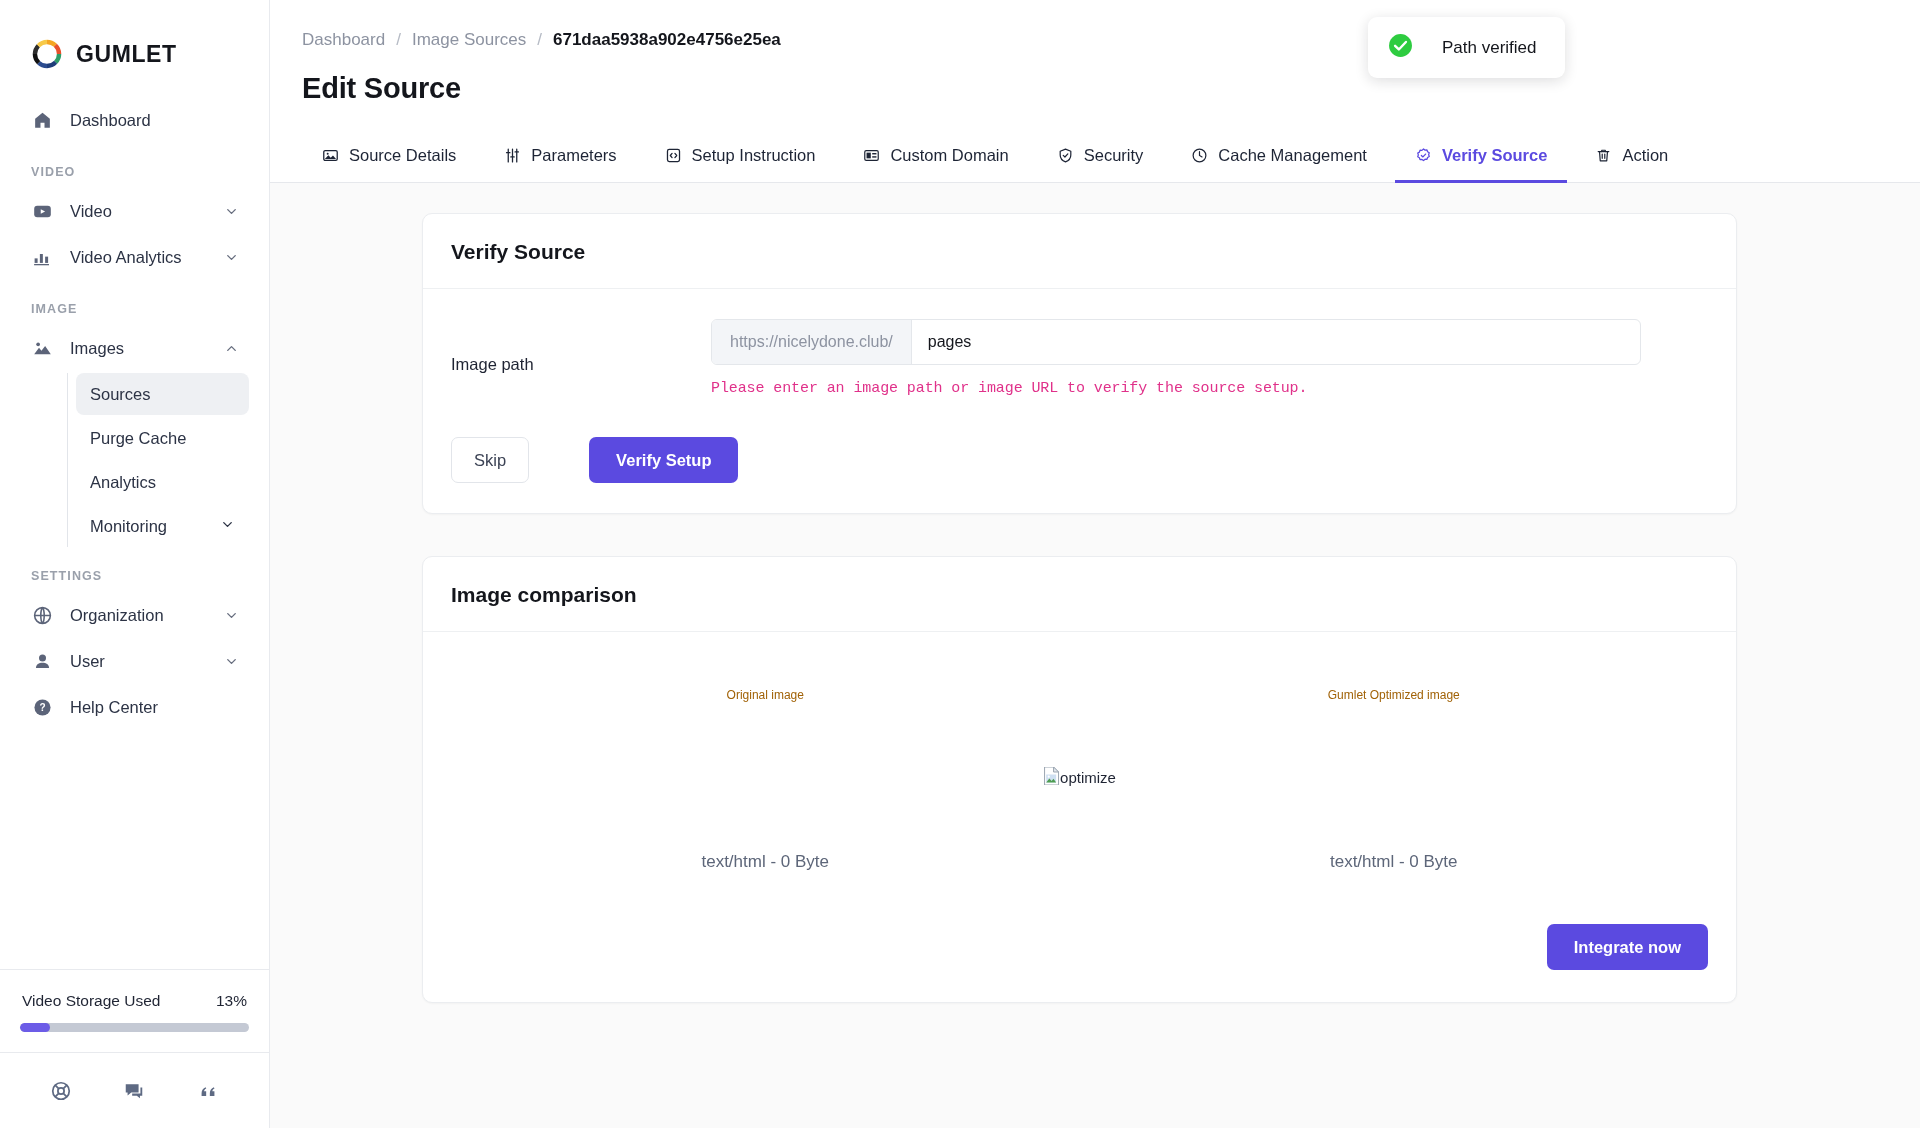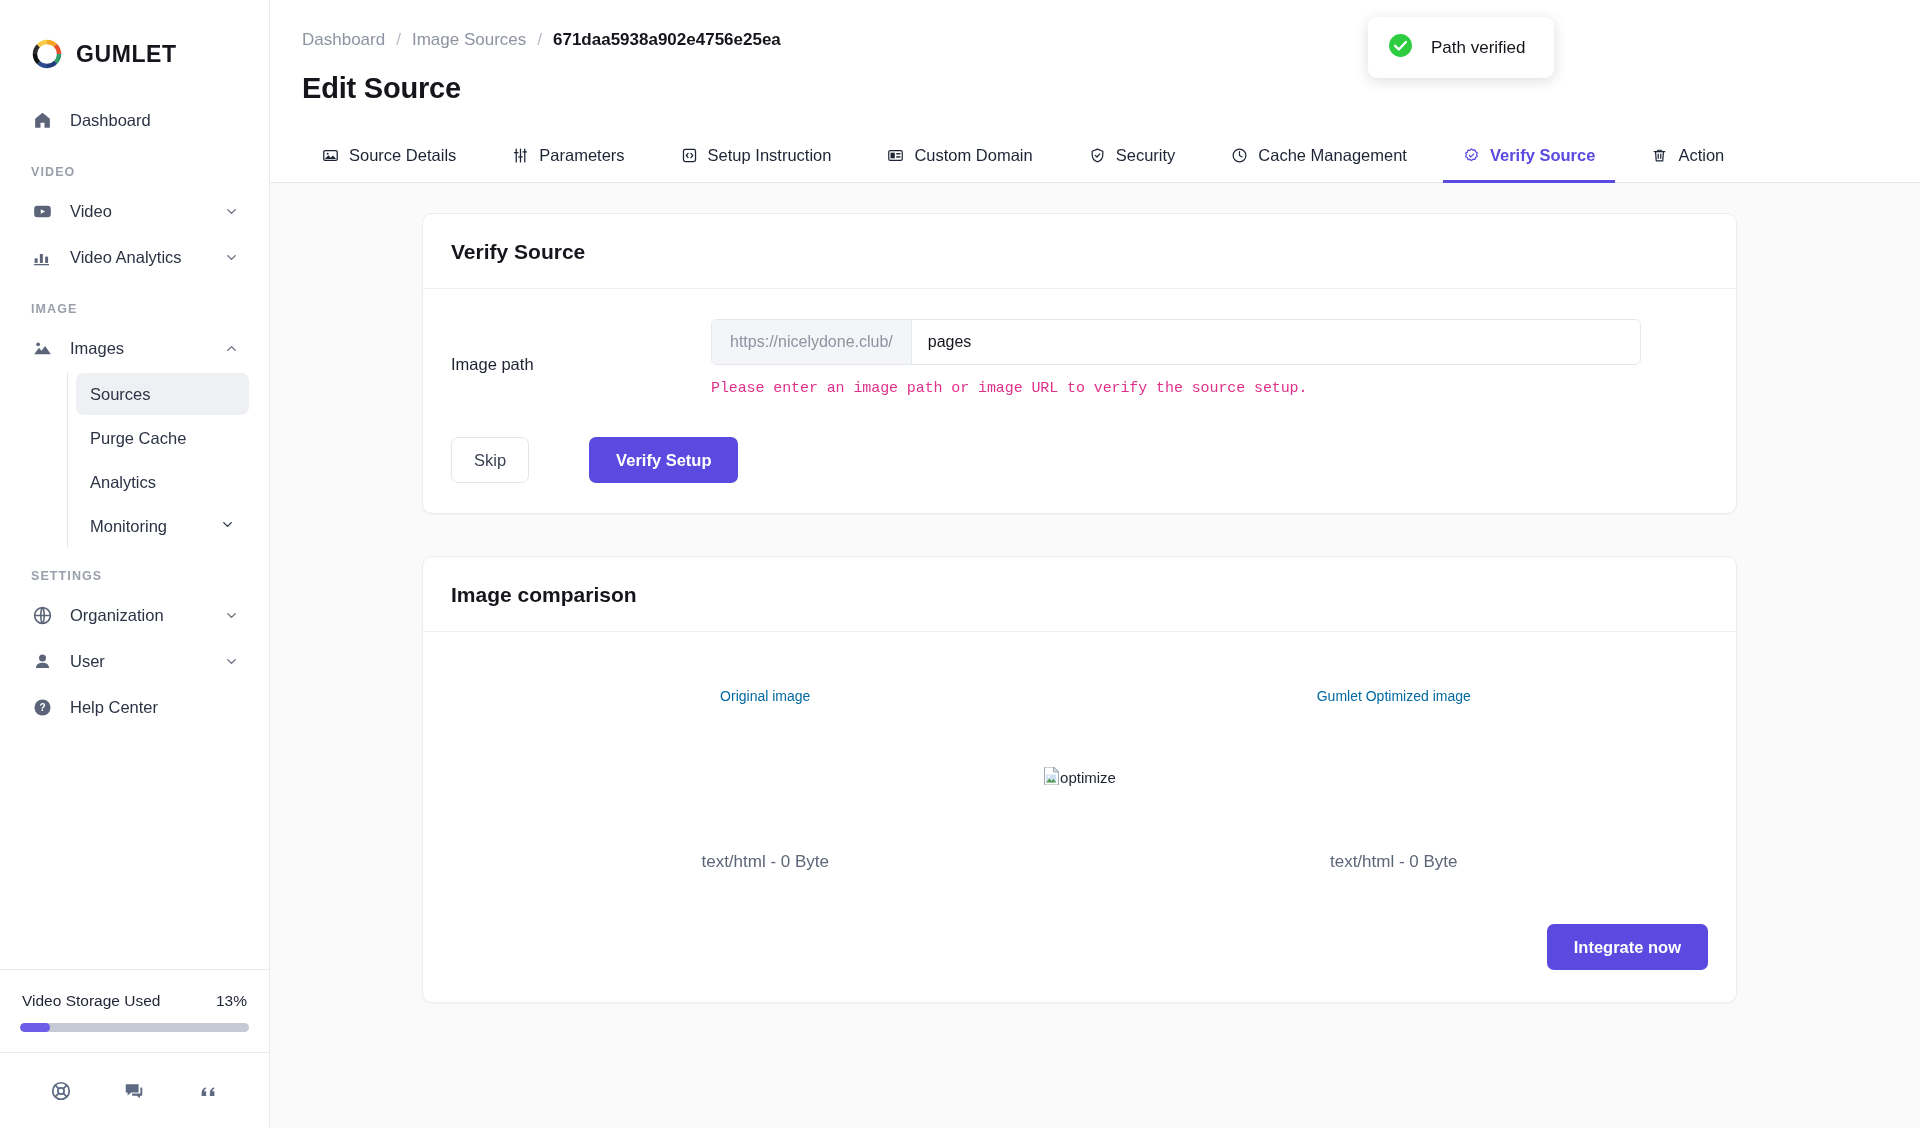--- a/index.html
+++ b/index.html
@@ -156,21 +156,21 @@
     color: #14161c;
     letter-spacing: -0.2px;
   }
 
   .tabs {
     margin-top: 26px;
     border-bottom: 1px solid #e6e8ec;
     display: flex;
     align-items: flex-end;
     padding-left: 32px;
-    gap: 16px;
+    gap: 8px;
     height: 52px;
   }
   .tab {
     display: flex;
     align-items: center;
     gap: 10px;
     padding: 0 20px 15px 20px;
     font-size: 16.5px;
     color: #1d2435;
     cursor: pointer;
@@ -294,22 +294,22 @@
   }
   .compare-col {
     flex: 1 1 50%;
     text-align: center;
     display: flex;
     flex-direction: column;
     justify-content: space-between;
     min-height: 180px;
   }
   .compare-head {
-    font-size: 14px;
-    color: #0369a1;
+    font-size: 12px;
+    color: #a16207;
   }
   .compare-foot {
     font-size: 17px;
     color: #5d6679;
   }
   .broken-img {
     position: absolute;
     left: 50%;
     top: 105px;
     transform: translateX(-50%);
@@ -329,21 +329,21 @@
   
   .toast {
     position: absolute;
     left: 1098px;
     top: 17px;
     background: #ffffff;
     border-radius: 9px;
     box-shadow: 0 3px 14px rgba(20,22,28,0.14);
     display: flex;
     align-items: center;
-    gap: 18px;
+    gap: 29px;
     padding: 16px 28px 16px 20px;
     z-index: 40;
   }
   .toast-text {
     font-size: 17px;
     color: #14161c;
   }
 </style>
 </head>
 <body>

